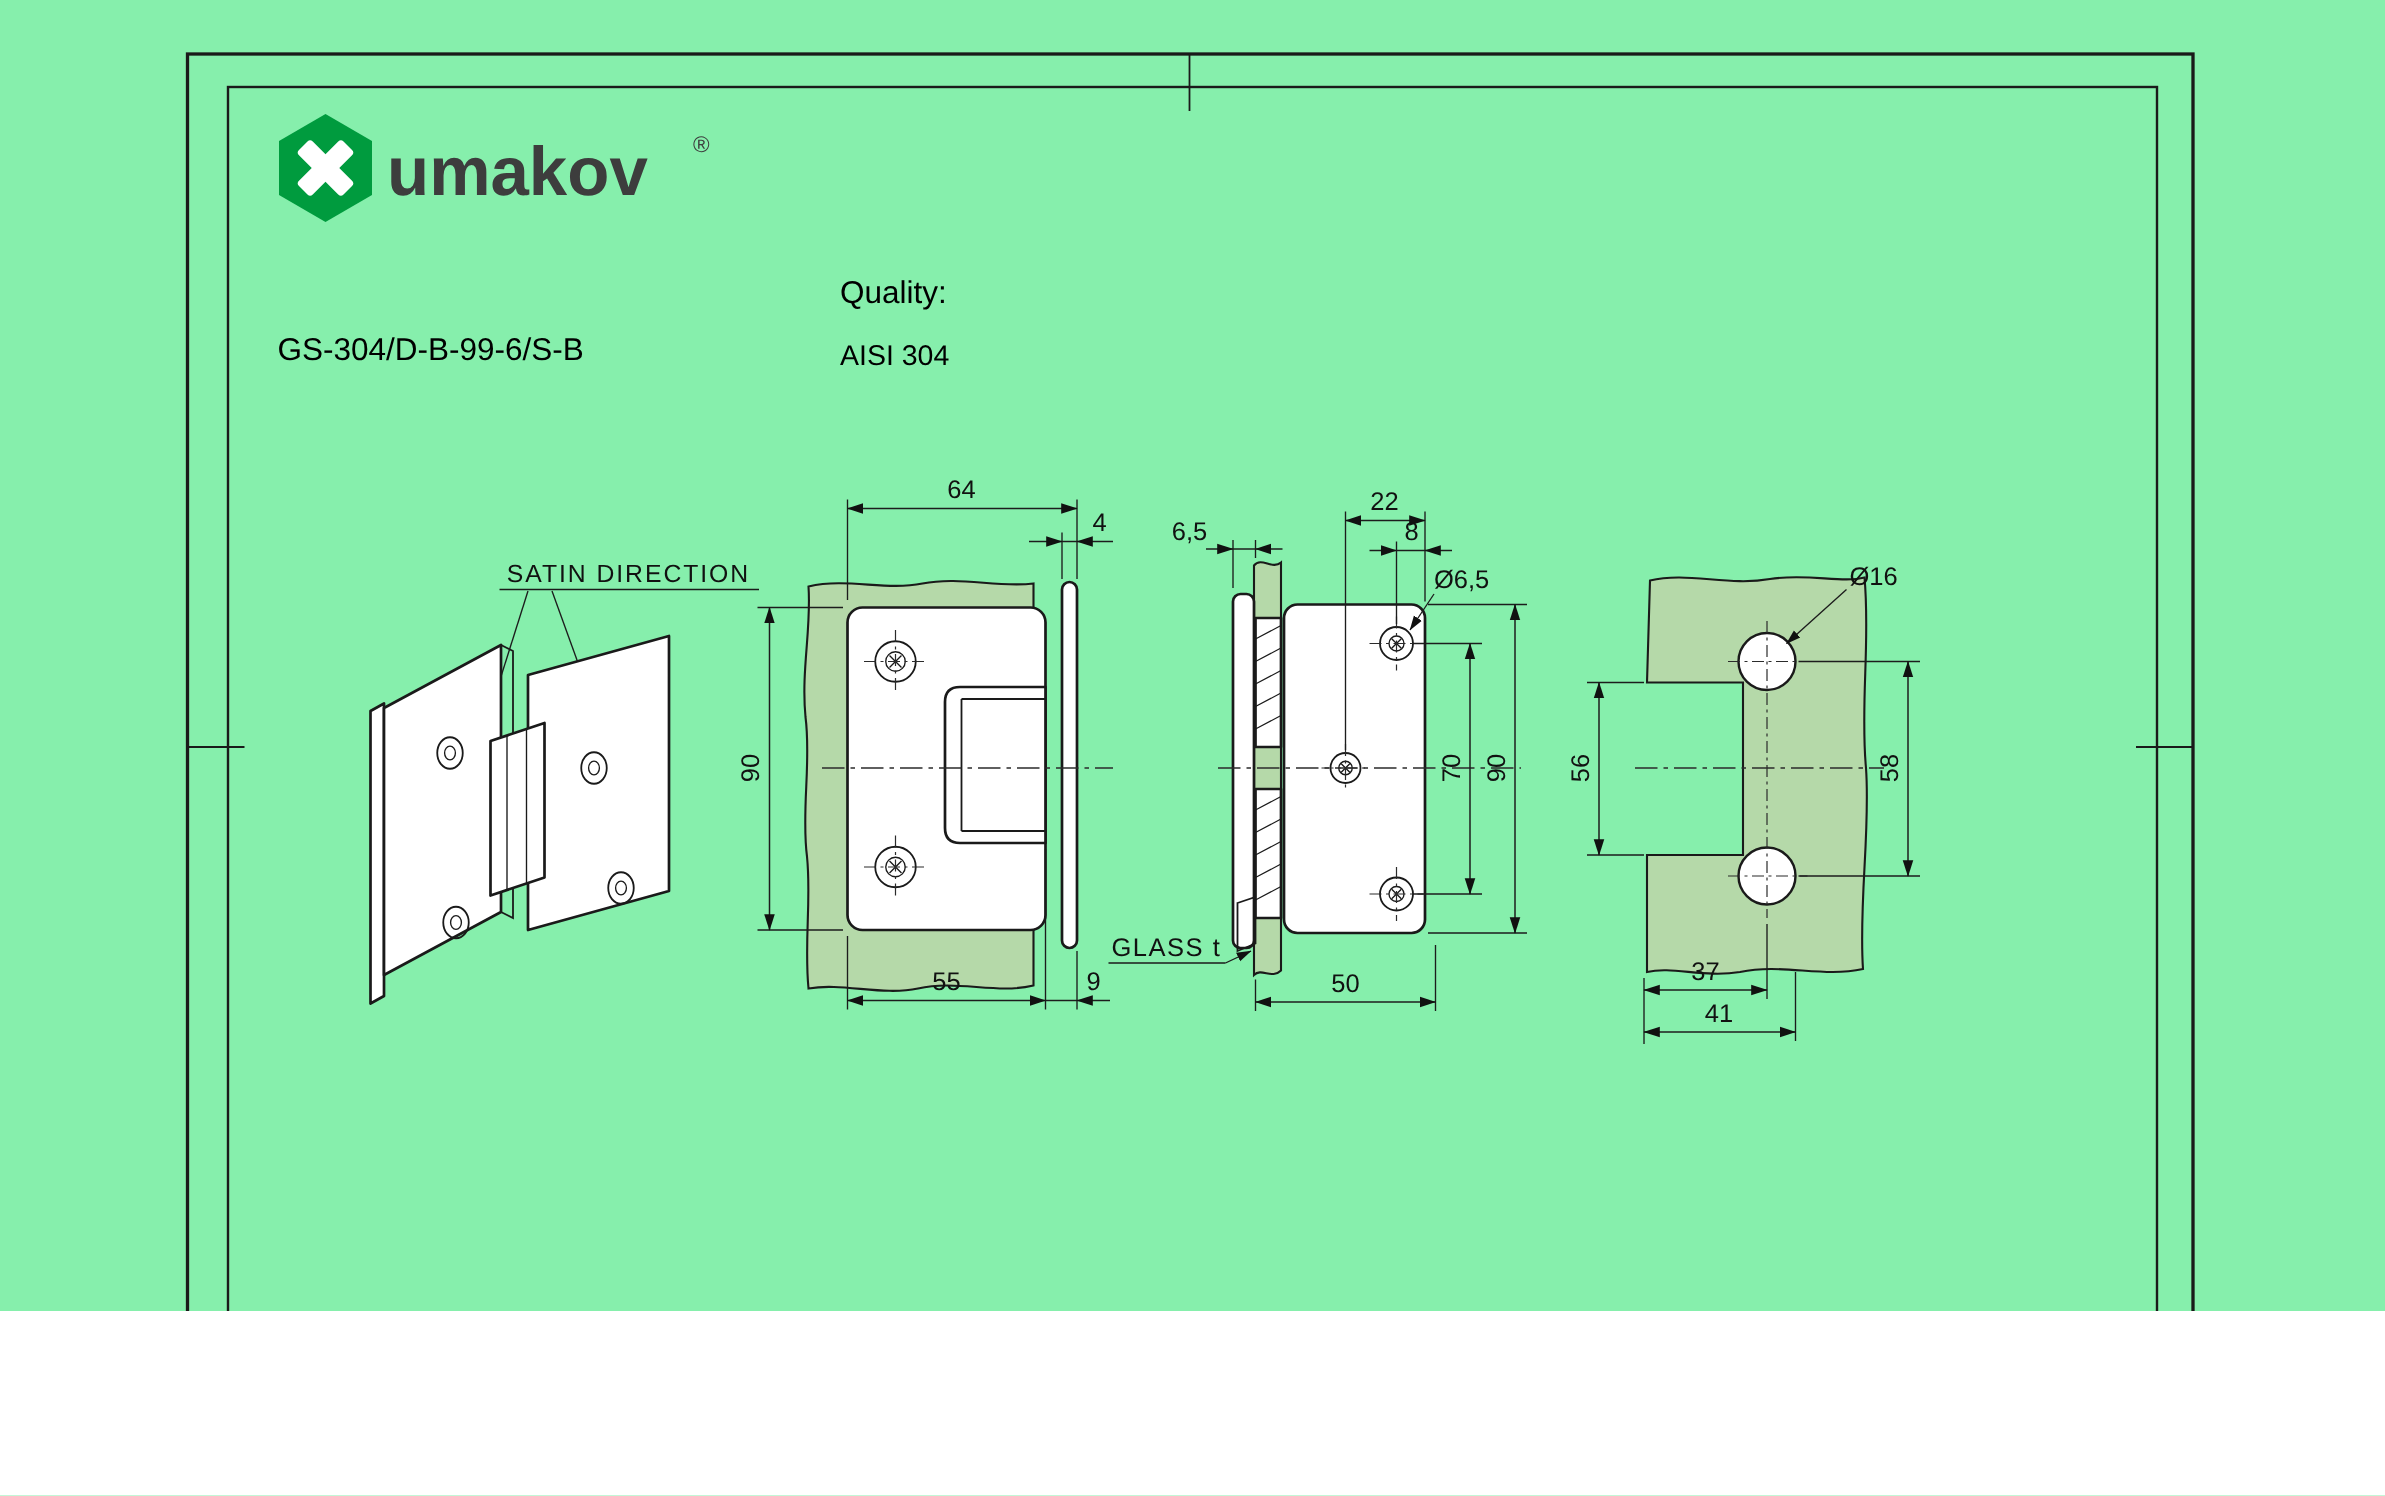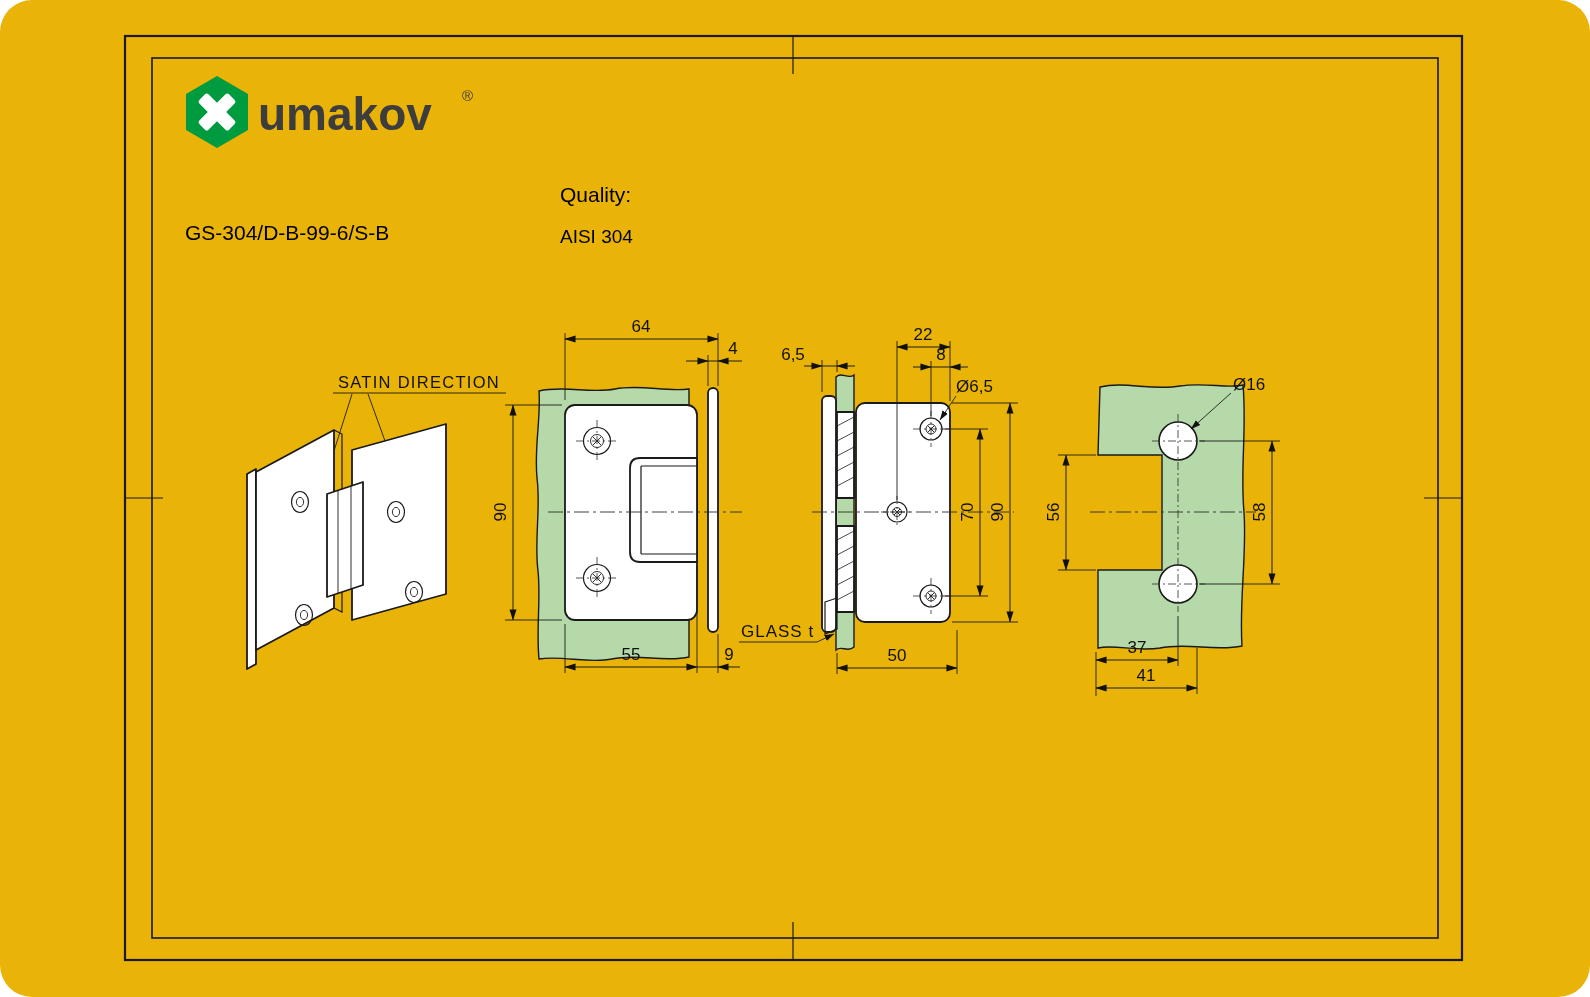--- a/index.html
+++ b/index.html
@@ -1,16 +1,16 @@
 <!DOCTYPE html>
 <html><head>
 <meta charset="utf-8">
 <style>
   html,body{margin:0;padding:0;background:#fff;}
-  .sheet{position:relative;width:1590px;height:997px;background:#eab308;font-family:"Liberation Sans",sans-serif;overflow:hidden;border-radius:32px;}
+  .sheet{position:relative;width:1590px;height:874px;background:#86efac;font-family:"Liberation Sans",sans-serif;overflow:hidden;}
   svg{position:absolute;left:0;top:0;}
   svg text{fill:#111;}
   .border{fill:none;stroke:#1a1a1a;}
   .outline{fill:#ffffff;stroke:#1a1a1a;stroke-width:1.8;stroke-linejoin:round;}
   .thin{fill:none;stroke:#1a1a1a;stroke-width:1.2;}
   .xthin{fill:none;stroke:#1a1a1a;stroke-width:0.9;}
   .hole{fill:#ffffff;stroke:#1a1a1a;stroke-width:1.6;}
   .glass{stroke:#1a1a1a;stroke-width:1.4;}
   .dim{fill:none;stroke:#1c1c1c;stroke-width:1;}
   .ext{fill:none;stroke:#1c1c1c;stroke-width:0.9;}

